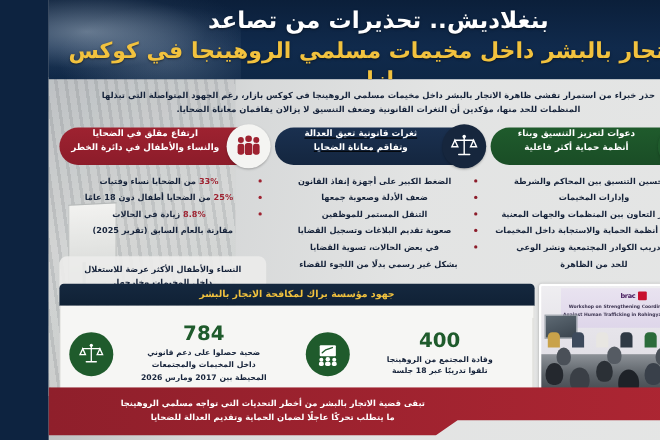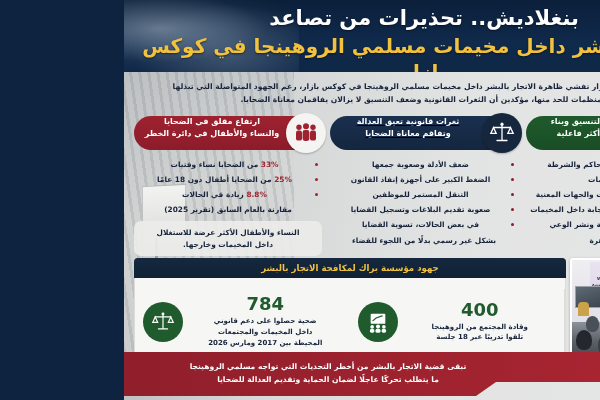--- a/index.html
+++ b/index.html
@@ -3,21 +3,21 @@
 <meta charset="utf-8">
 <style>
   * { margin:0; padding:0; box-sizing:border-box; }
   html,body { width:600px; height:400px; overflow:hidden; }
   body {
     font-family:"DejaVu Sans","Liberation Sans",sans-serif;
     background:#0d2340;
     position:relative;
   }
 
-  .canvas { position:absolute; inset:0; width:476px; height:400px; overflow:hidden; }
+  .canvas { position:absolute; inset:0; width:556px; height:400px; overflow:hidden; }
 
   
   .bg-photo{
     position:absolute; left:0; top:0; width:600px; height:400px;
     background:
       linear-gradient(100deg, rgba(190,190,190,.95) 0%, rgba(215,215,212,.9) 14%, rgba(232,232,230,.92) 30%, rgba(238,238,236,.95) 55%, rgba(240,240,238,.95) 100%);
   }
   .bg-tex{
     position:absolute; left:0; top:70px; width:170px; height:290px;
     background:
@@ -108,21 +108,21 @@
   .bullet-dot{
     width:3px; height:3px; border-radius:50%; margin-top:4px; flex:none;
   }
   .dot-red  { background:#9e2230; }
   .dot-navy { background:#8c1c2a; }
   .dot-green{ background:#1f5b2c; }
 
   .hl{ color:#9e2230; }
 
   .card-note{
-    margin-top:6px; background:rgba(236,236,234,.92);
+    margin-top:18px; background:rgba(236,236,234,.92);
     border-radius:7px; padding:6px 6px;
     text-align:center; color:#16233a;
     font-size:7.4px; font-weight:bold; line-height:1.55;
   }
 
   
   .bottom{
     position:absolute; left:10px; top:258px; width:432px; height:98px;
   }
   .bottom-head{
@@ -281,25 +281,25 @@
         </div>
         <div class="card-head-text">
           <div>ثغرات قانونية تعيق العدالة</div>
           <div>وتفاقم معاناة الضحايا</div>
         </div>
       </div>
 
       <div class="bullets">
         <div class="bullet">
           <span class="bullet-dot dot-navy"></span>
+          <span class="bullet-txt">الضغط الكبير على أجهزة إنفاذ القانون</span>
+        </div>
+        <div class="bullet">
+          <span class="bullet-dot dot-navy"></span>
           <span class="bullet-txt">ضعف الأدلة وصعوبة جمعها</span>
-        </div>
-        <div class="bullet">
-          <span class="bullet-dot dot-navy"></span>
-          <span class="bullet-txt">الضغط الكبير على أجهزة إنفاذ القانون</span>
         </div>
         <div class="bullet">
           <span class="bullet-dot dot-navy"></span>
           <span class="bullet-txt">التنقل المستمر للموظفين</span>
         </div>
         <div class="bullet">
           <span class="bullet-dot dot-navy"></span>
           <span class="bullet-txt">صعوبة تقديم البلاغات وتسجيل القضايا</span>
         </div>
         <div class="bullet">

